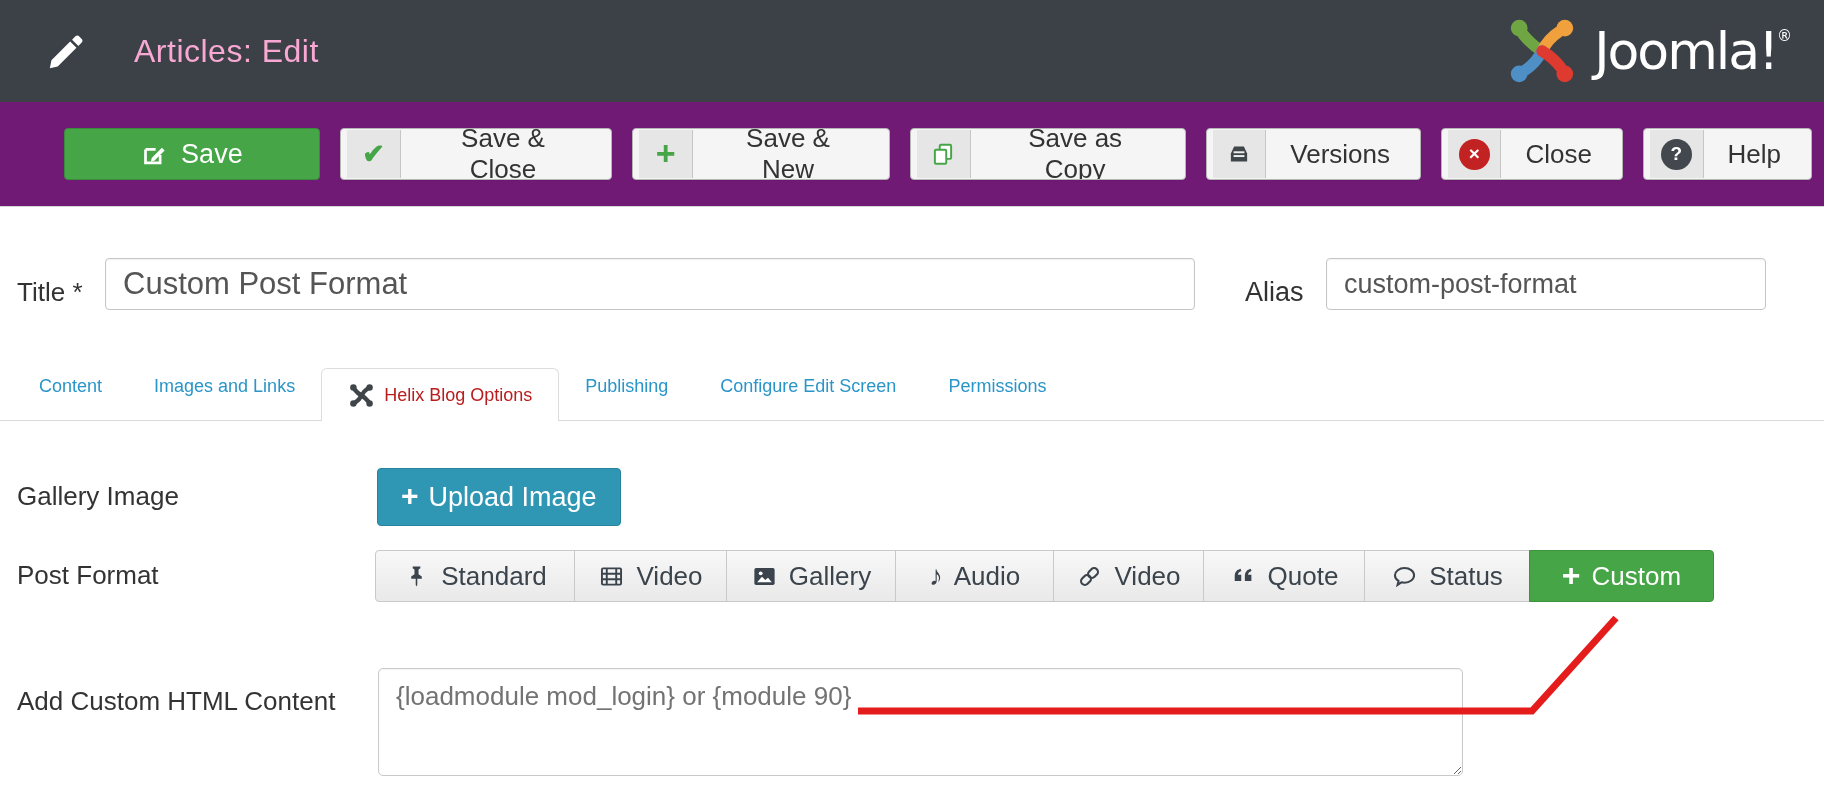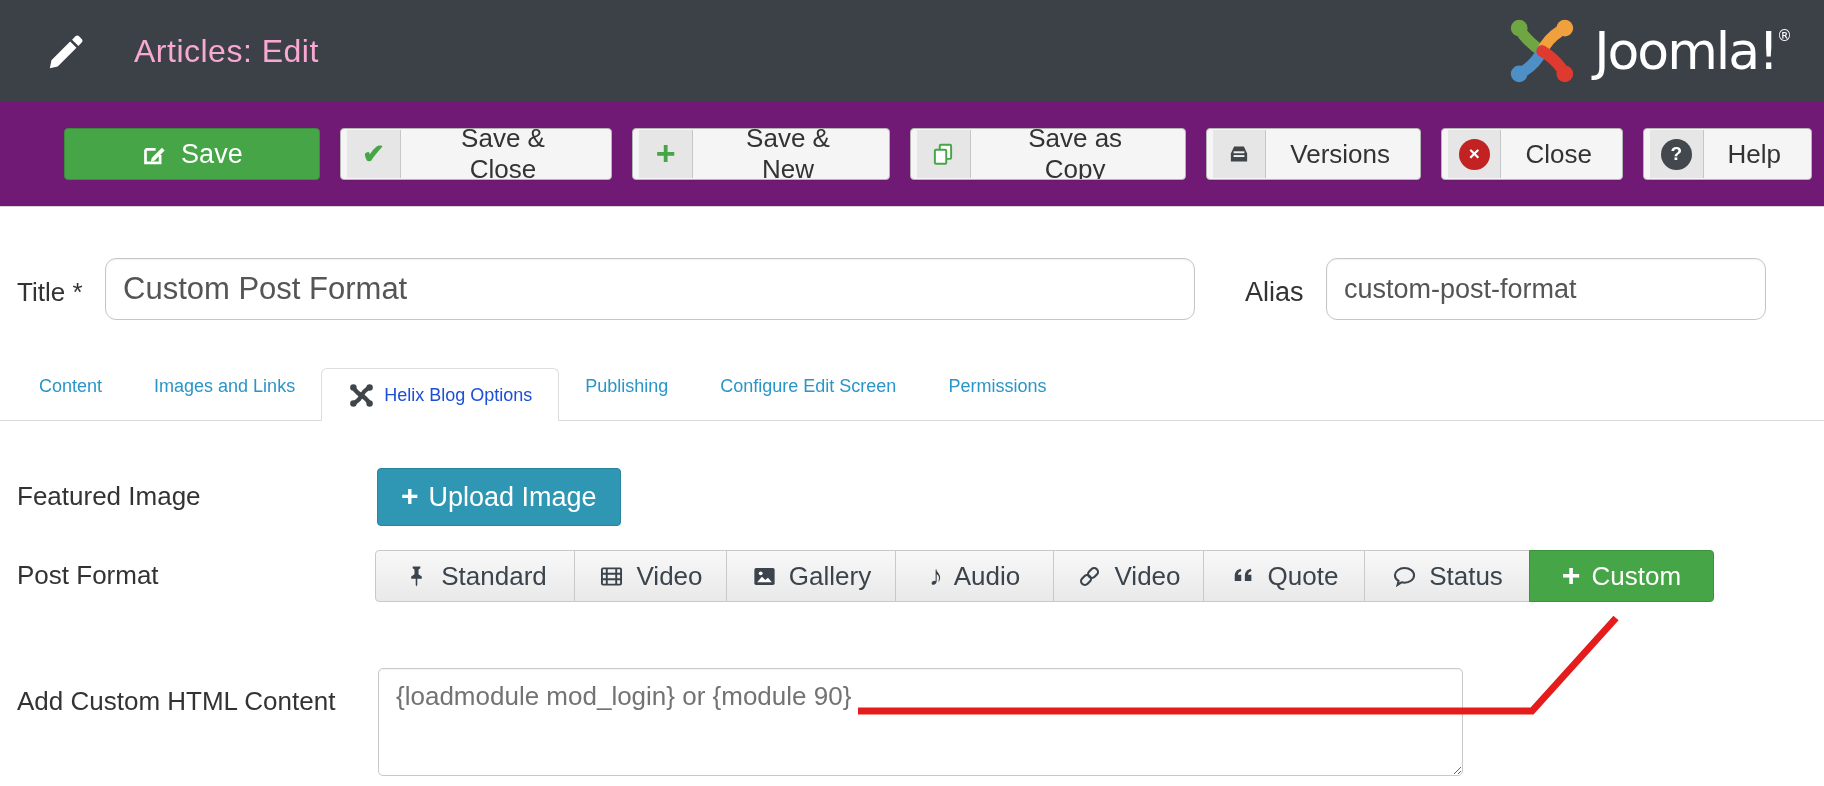--- a/index.html
+++ b/index.html
@@ -33,33 +33,33 @@
   .glyph-check{color:#46a546;font-size:27px;font-weight:bold;}
   .glyph-plus{color:#46a546;font-size:34px;font-weight:bold;line-height:1;margin-top:-3px;}
   .ball{width:31px;height:31px;border-radius:50%;display:flex;align-items:center;
         justify-content:center;color:#fff;font-size:19px;font-weight:bold;}
   .ball-red{background:#c32222;}
   .ball-dark{background:#42484e;}
   .spacer{margin-left:auto;}
 
   
   .lbl{position:absolute;font-size:26px;color:#333;}
-  .inp{position:absolute;height:62px;border:1px solid #c6c6c6;border-radius:11px;
+  .inp{position:absolute;height:52px;border:1px solid #c6c6c6;border-radius:4px;
        box-sizing:border-box;padding:0 17px;color:#555;background:#fff;
        box-shadow:inset 0 1px 2px rgba(0,0,0,.06);font-family:"Liberation Sans",sans-serif;}
   #title-input{left:105px;top:258px;width:1090px;font-size:31px;}
   #alias-input{left:1326px;top:258px;width:440px;font-size:27px;color:#555;}
 
   
   .tabbar{position:absolute;left:0;top:352px;width:1824px;height:69px;
           border-bottom:1px solid #d9d9d9;display:flex;padding-left:13px;
           box-sizing:border-box;}
   .tab{display:flex;align-items:center;gap:9px;padding:0 26px;font-size:18px;
        color:#2a95c9;cursor:pointer;white-space:nowrap;}
-  .tab.active{background:#fff;color:#1d4ed8;border:1px solid #ddd;border-bottom:none;
+  .tab.active{background:#fff;color:#b91c1c;border:1px solid #ddd;border-bottom:none;
        border-radius:6px 6px 0 0;margin-bottom:-1px;margin-top:16px;}
   .tab .tab-glyph svg{width:27px;height:27px;display:block;}
 
   
   .upload-btn{position:absolute;left:377px;top:468px;height:58px;padding:0 23px;
        background:#2f96b4;border:1px solid #28839d;border-radius:4px;color:#fff;
        font-size:27px;display:flex;align-items:center;gap:10px;cursor:pointer;
        box-sizing:border-box;}
   .upload-btn .plus{font-size:30px;font-weight:bold;line-height:1;margin-top:-2px;}
 
@@ -197,21 +197,21 @@
         <span>Publishing</span>
       </div>
     <div class="tab">
         <span>Configure Edit Screen</span>
       </div>
     <div class="tab">
         <span>Permissions</span>
       </div>
   </div>
 
-  <div class="lbl" style="left:17px;top:481px;">Featured Image</div>
+  <div class="lbl" style="left:17px;top:481px;">Gallery Image</div>
   <button class="upload-btn">
     <span class="plus">+</span>
     <span>Upload Image</span>
   </button>
 
   <div class="lbl" style="left:17px;top:560px;">Post Format</div>
   <div class="pf-group">
     <button class="pf-btn" style="width:200px">
       <svg viewBox="0 0 24 24">
         <path fill="#3b444c" d="M8.6 3h6.8v1.7l-1.6 1v4.2l2.9 2.1v1.9h-4v5.4l-.7 1.6-.7-1.6v-5.4h-4V12l2.9-2.1V5.7l-1.6-1z"></path>

